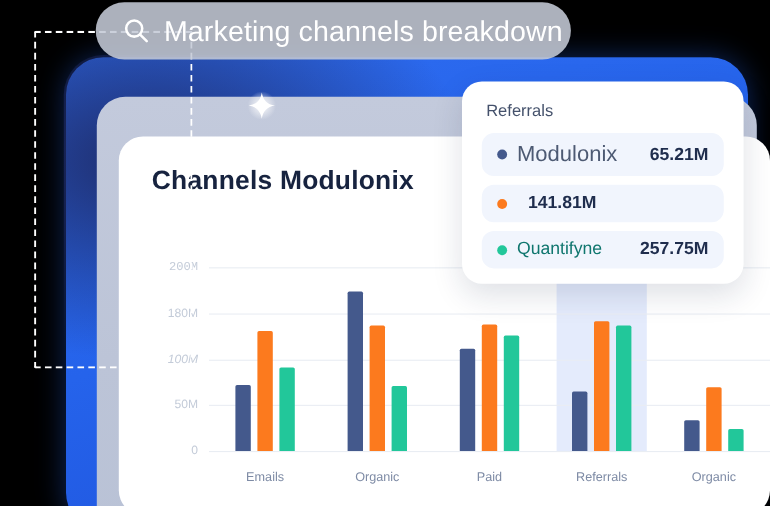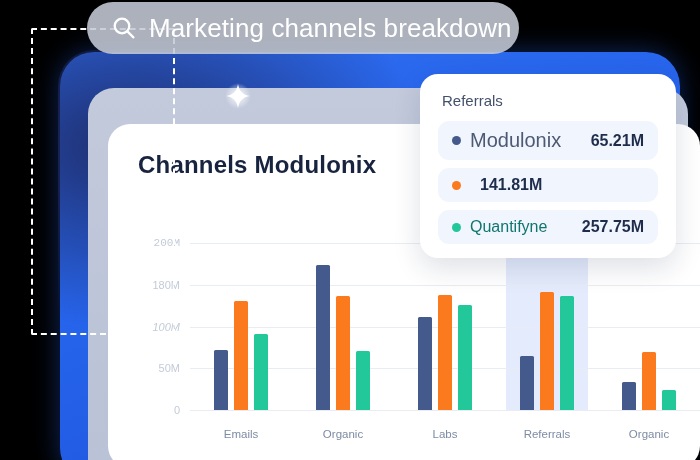--- a/index.html
+++ b/index.html
@@ -194,21 +194,21 @@
           <div class="bar" style="left: 412px; top: 231.55px; height: 54.4503px; background: rgb(68, 89, 140);"></div>
           <div class="bar" style="left: 432px; top: 167.589px; height: 118.411px; background: rgb(252, 122, 30);"></div>
           <div class="bar" style="left: 452px; top: 171.588px; height: 114.412px; background: rgb(34, 199, 154);"></div>
           <div class="bar" style="left: 514px; top: 257.61px; height: 28.39px; background: rgb(68, 89, 140);"></div>
           <div class="bar" style="left: 534px; top: 227.55px; height: 58.45px; background: rgb(252, 122, 30);"></div>
           <div class="bar" style="left: 554px; top: 265.96px; height: 20.04px; background: rgb(34, 199, 154);"></div>
         </div>
       <div id="xlabels">
           <div class="xtick" style="left: 133px; top: 304px;">Emails</div>
           <div class="xtick" style="left: 235px; top: 304px;">Organic</div>
-          <div class="xtick" style="left: 337px; top: 304px;">Labs</div>
+          <div class="xtick" style="left: 337px; top: 304px;">Paid</div>
           <div class="xtick" style="left: 439px; top: 304px;">Referrals</div>
           <div class="xtick" style="left: 541px; top: 304px;">Organic</div>
         </div>
     </div>
   </div>
 
   <svg class="sparkle" viewBox="0 0 28 28">
     <defs>
       <radialGradient id="spg" cx="50%" cy="50%" r="50%">
         <stop offset="0%" stop-color="#ffffff" stop-opacity="0.95"></stop>

